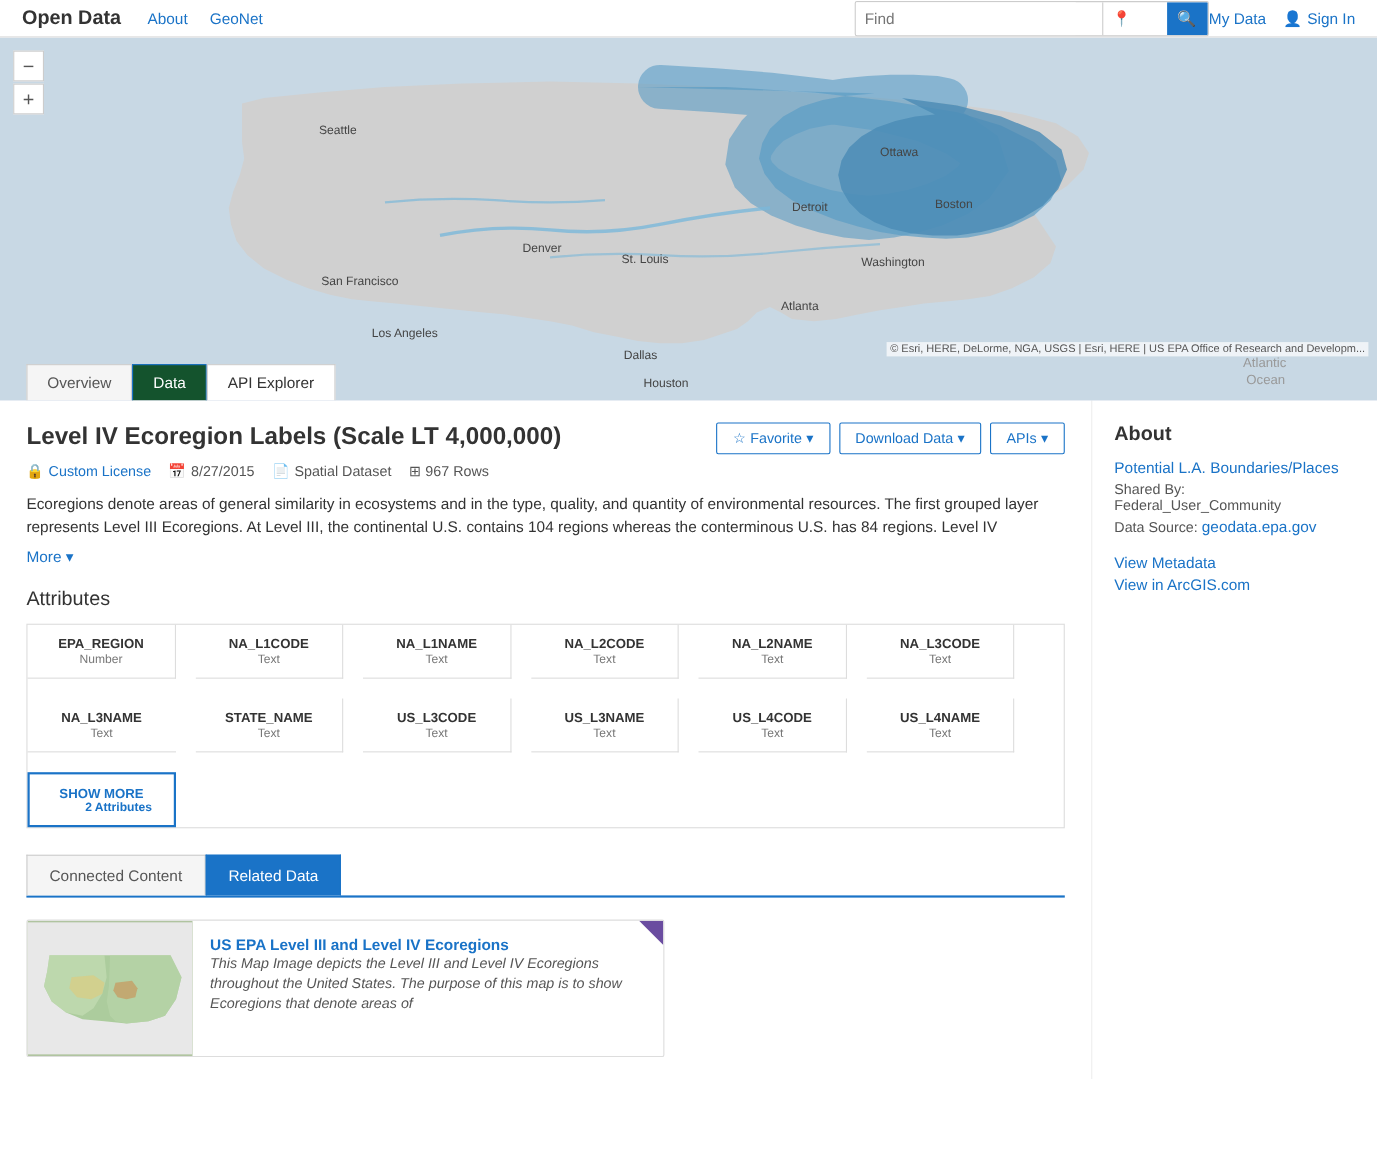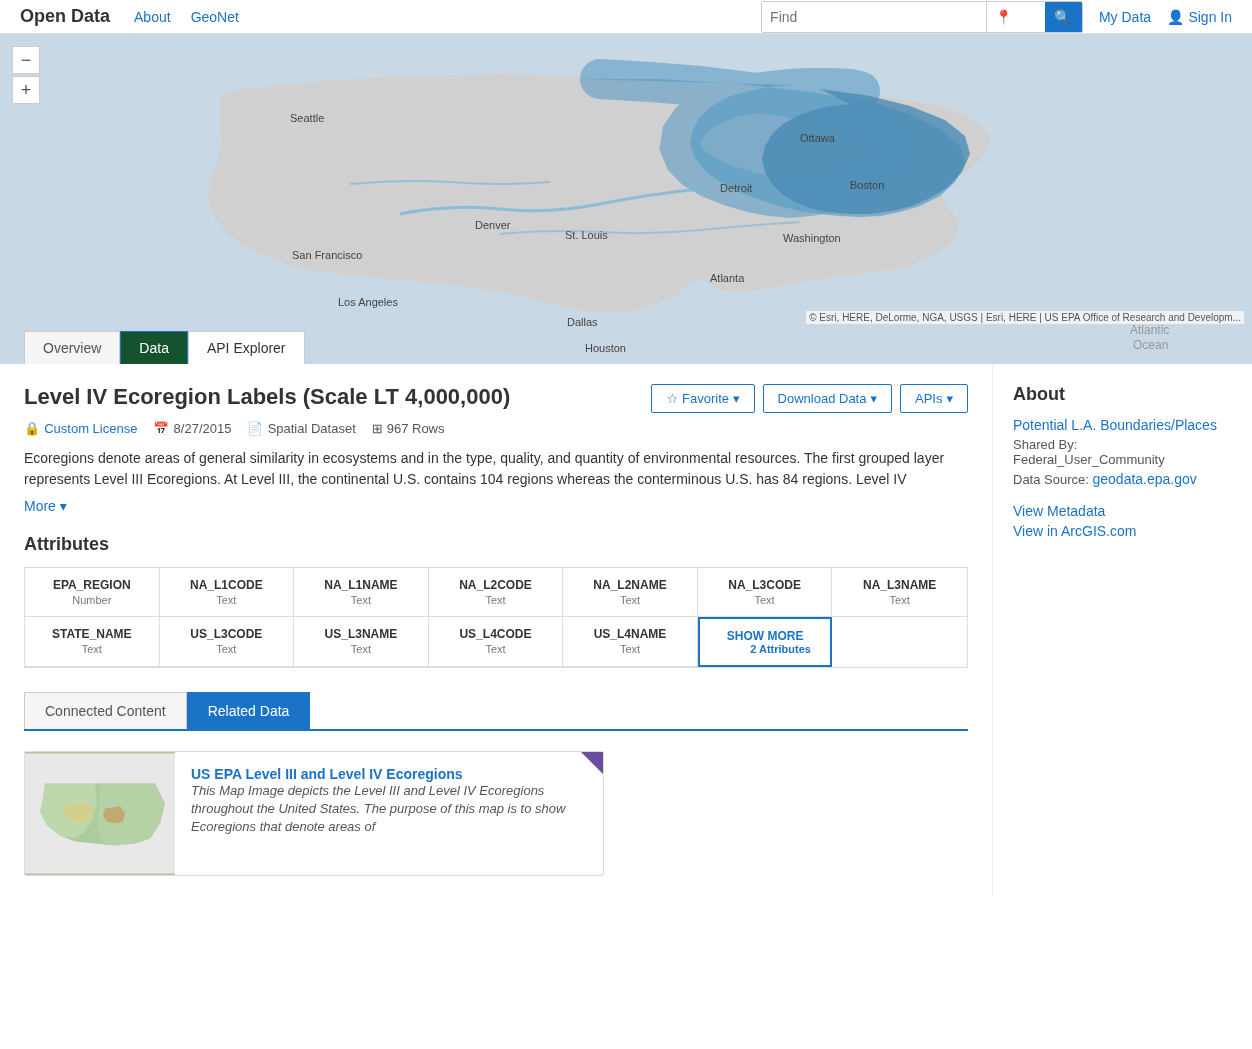--- a/index.html
+++ b/index.html
@@ -61,21 +61,20 @@
       border: none;
       padding: 0 10px;
       cursor: pointer;
       height: 100%;
       color: #fff;
       font-size: 14px;
     }
     .navbar-right {
       display: flex;
       align-items: center;
-      margin-left: 16px;
       gap: 16px;
     }
     .navbar-right a {
       color: #1a73c7;
       text-decoration: none;
       font-size: 14px;
     }
 
     
     .map-container {
@@ -219,27 +218,27 @@
     .more-link {
       color: #1a73c7;
       text-decoration: none;
       font-size: 14px;
       cursor: pointer;
     }
 
     
     .section-title {
       font-size: 18px;
-      font-weight: bold;
+      font-weight: normal;
       margin: 20px 0 12px 0;
     }
     .attributes-grid {
       display: flex;
       flex-wrap: wrap;
-      gap: 0;
+      gap: 18px;
       border: 1px solid #ddd;
     }
     .attr-cell {
       width: calc(100% / 7);
       border-right: 1px solid #ddd;
       border-bottom: 1px solid #ddd;
       padding: 10px 8px;
       text-align: center;
     }
     .attr-cell:nth-child(7n) { border-right: none; }

